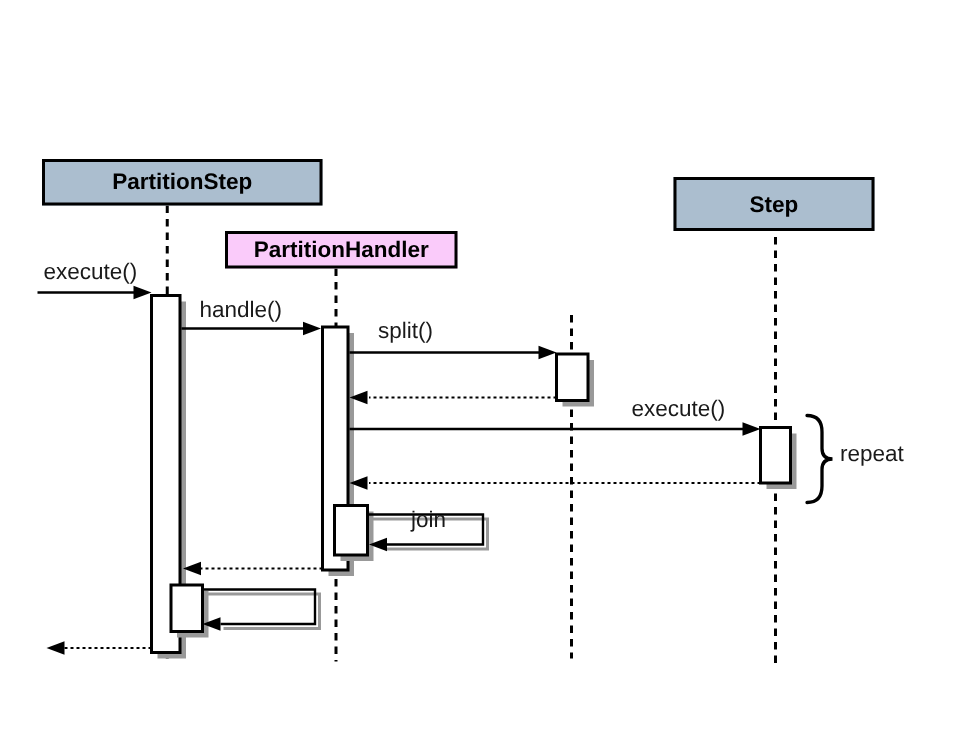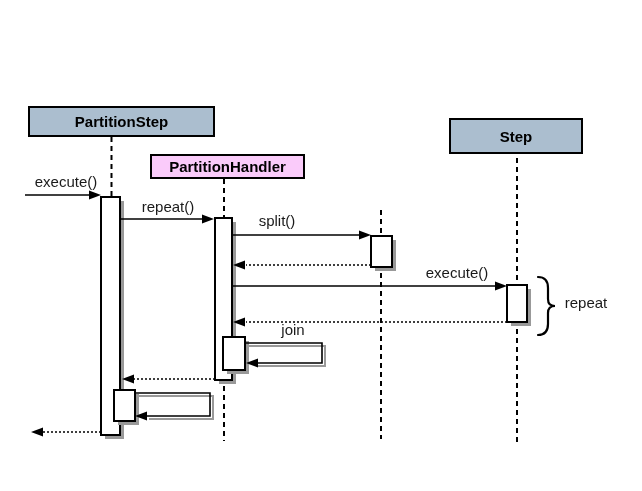--- a/index.html
+++ b/index.html
@@ -4,21 +4,21 @@
 <style>
   html,body{margin:0;padding:0;}
   body{background:var(--background,#fff);font-family:"Liberation Sans",sans-serif;}
   .canvas{position:relative;width:642px;height:491px;background:var(--background,#fff);overflow:hidden;}
   .canvas svg{position:absolute;left:0;top:0;}
   .obj{position:absolute;box-sizing:border-box;border:2px solid var(--border,#000);
        display:flex;align-items:center;justify-content:center;
        font-weight:bold;font-size:15px;color:#000;}
   .obj-blue{background:var(--object-fill-blue,#ABBECF);}
   .obj-pink{background:var(--object-fill-pink,#FACBFA);}
-  .msg{position:absolute;font-size:15px;line-height:18px;text-align:center;
+  .msg{position:absolute;font-size:15px;line-height:18px;text-align:left;
        color:var(--text,#1a1a1a);white-space:nowrap;}
 </style>
 </head>
 <body>
 
 <div class="canvas">
 
   <svg width="642" height="491" viewBox="0 0 642 491">
 
     <path d="M111.5 137 V443" style="stroke:var(--border,#000)" stroke-width="2" stroke-dasharray="5 4" fill="none"></path>
@@ -83,19 +83,19 @@
     <span>PartitionHandler</span>
   </div>
   <div class="obj obj-blue" style="left:28px;top:106px;width:187px;height:31px">
     <span>PartitionStep</span>
   </div>
   <div class="obj obj-blue" style="left:449px;top:118px;width:134px;height:36px">
     <span>Step</span>
   </div>
 
   <div class="msg" style="left:29px;top:173px;width:74px">execute()</div>
-  <div class="msg" style="left:133px;top:198px;width:70px">repeat()</div>
+  <div class="msg" style="left:133px;top:198px;width:70px">handle()</div>
   <div class="msg" style="left:252px;top:212px;width:50px">split()</div>
   <div class="msg" style="left:421px;top:264px;width:72px">execute()</div>
-  <div class="msg" style="left:274px;top:321px;width:38px">join</div>
+  <div class="msg" style="left:274px;top:338px;width:38px">join</div>
   <div class="msg" style="left:560px;top:294px;width:52px">repeat</div>
 
 </div>
 
 </body></html>

